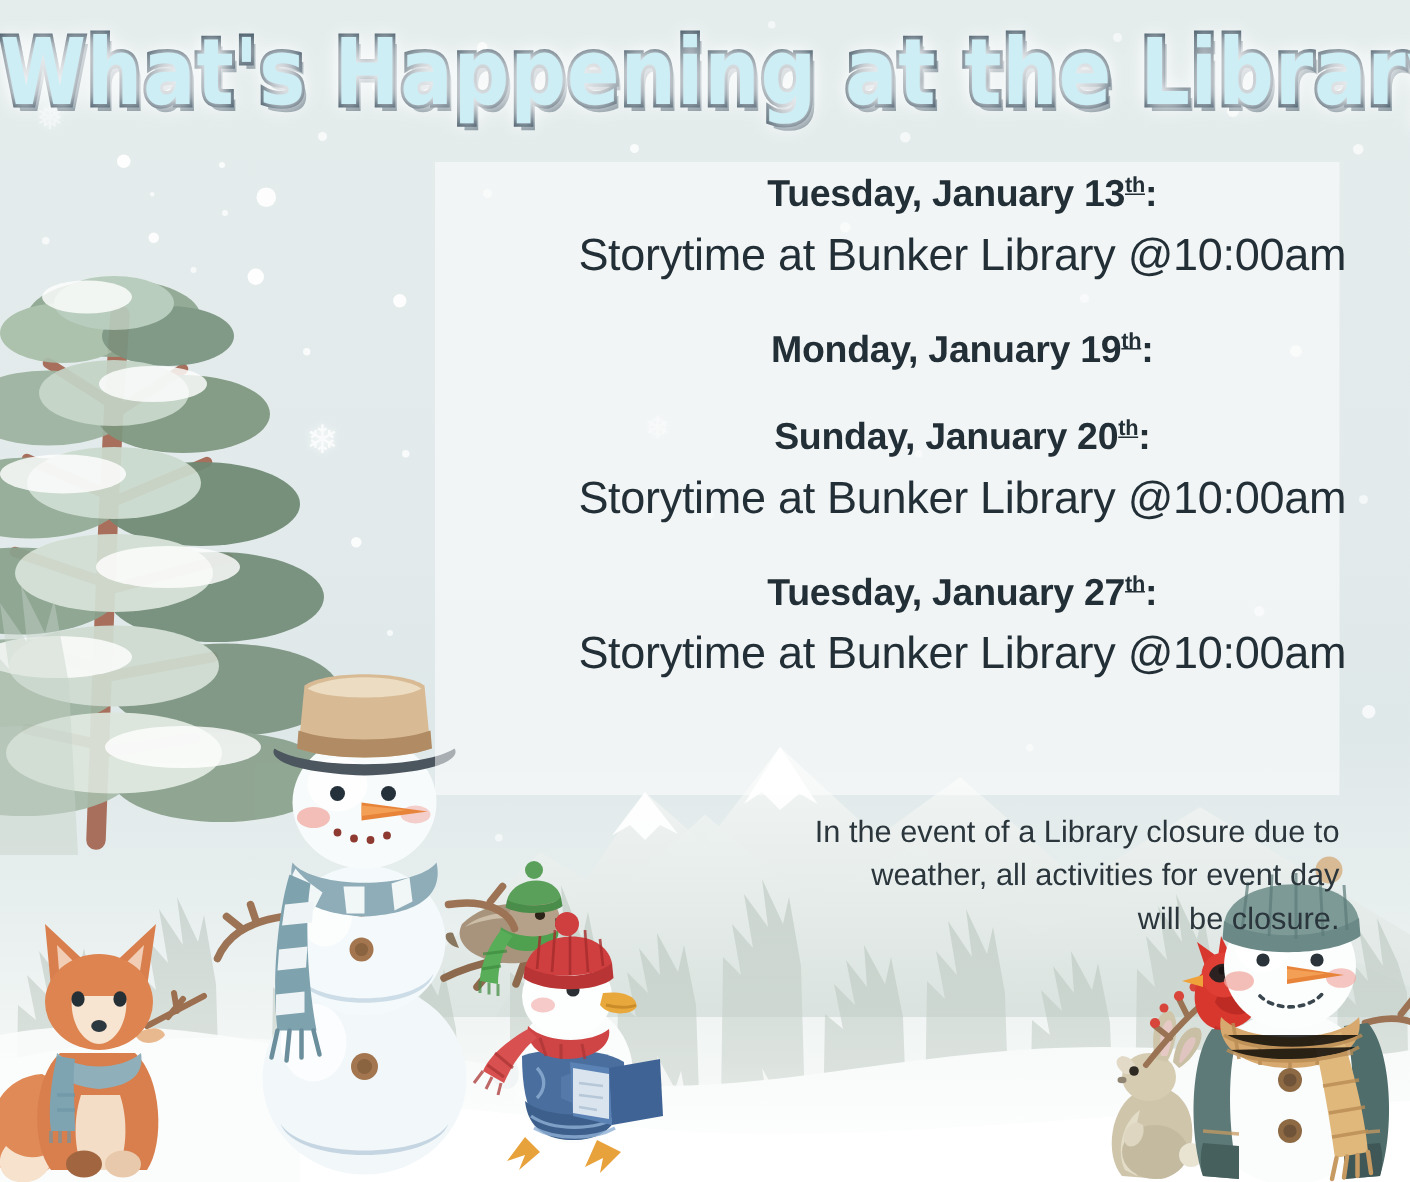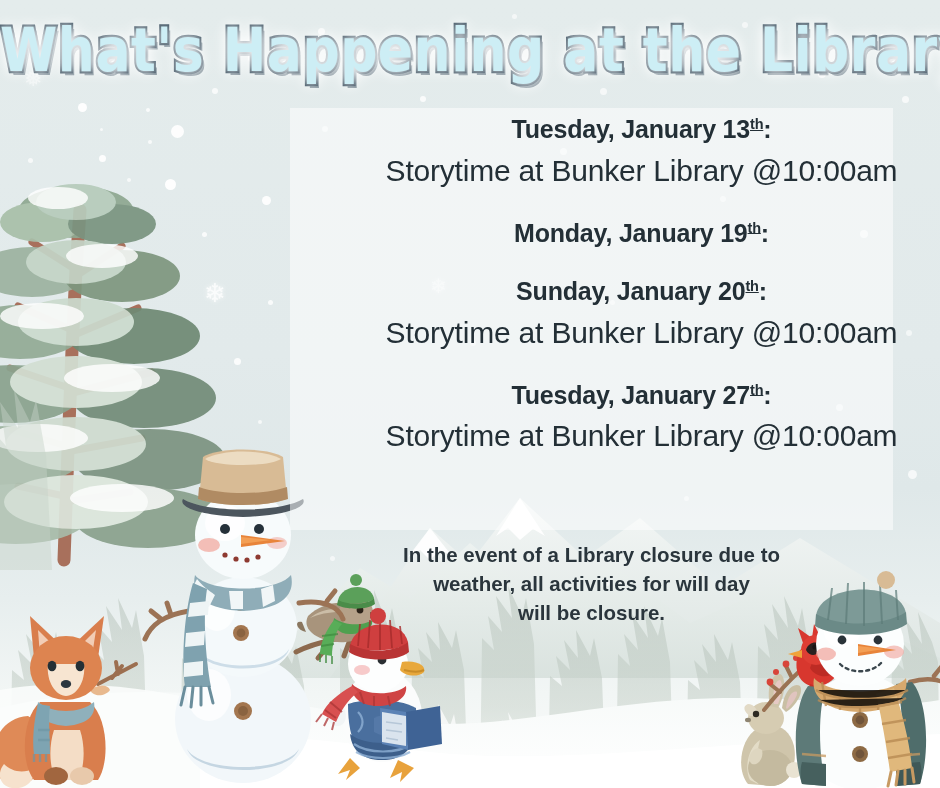--- a/index.html
+++ b/index.html
@@ -124,25 +124,24 @@
     font-weight:400;
     letter-spacing:-.2px;
     line-height:1.5;
   }
 
   .closure {
     position:absolute;
     left:290px; top:540px;
     width:603px;
     z-index:11;
-    text-align:center;
+    text-align:right;
     color:#2a353c;
     font-size:20.5px;
     line-height:1.42;
-    font-weight:bold;
   }
   .closure-line { display:block; }
 
   
   .art { position:absolute; z-index:6; }
   .art svg { display:block; overflow:visible; }
 
   .pine-tree  { left:-28px;  top:150px;  z-index:5; }
   .fox        { left:-6px;   top:606px;  z-index:8; }
   .snowman-l  { left:143px;  top:443px;  z-index:9; }
@@ -618,17 +617,17 @@
 
     <div class="event">
       <div class="event-date"><span>Tuesday, January 27</span><sup>th</sup><span>:</span></div>
       <div class="event-detail">Storytime at Bunker Library   @10:00am</div>
     </div>
 
   </div>
 
   <div class="closure">
     <span class="closure-line">In the event of a Library closure due to</span>
-    <span class="closure-line">weather, all activities for will day</span>
+    <span class="closure-line">weather, all activities for event day</span>
     <span class="closure-line">will be closure.</span>
   </div>
 
 </div>
 
 </body></html>

